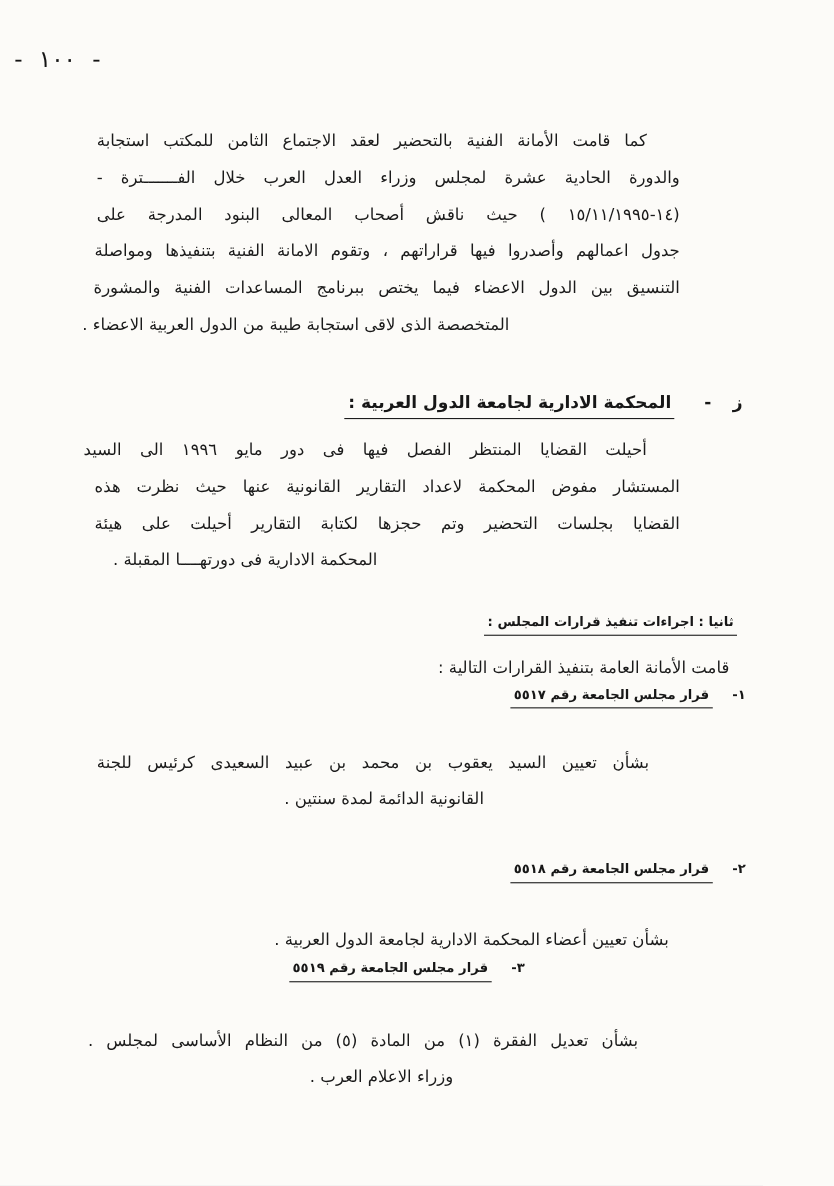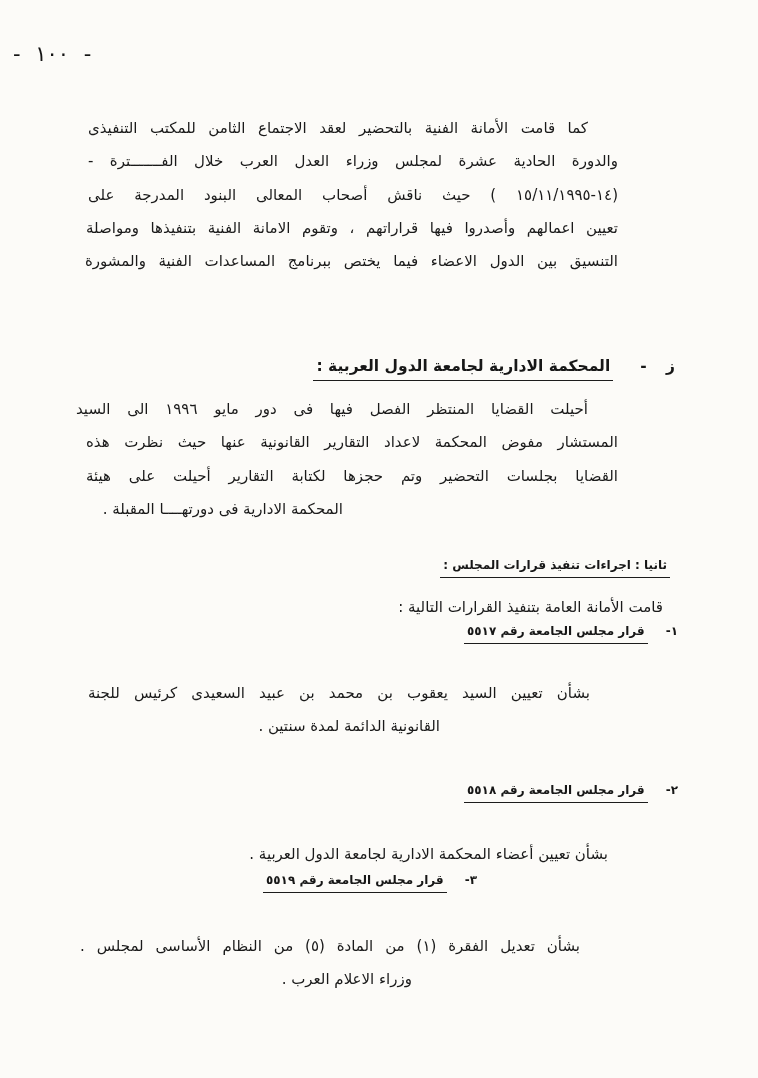--- a/index.html
+++ b/index.html
@@ -25,25 +25,26 @@
   .title-sm{font-size:15.5px;}
   .title-md{font-size:12px;}
 </style>
 </head>
 <body>
 
 <div class="page">
 
   <div class="pageno">- ١٠٠ -</div>
 
-  <div class="ln just" style="top:113px;right:170px;left:88px;">كما قامت الأمانة الفنية  بالتحضير لعقد الاجتماع الثامن للمكتب التنفيذى</div>
+  <div class="ln just" style="top:113px;right:170px;left:88px;">كما قامت الأمانة الفنية  بالتحضير لعقد الاجتماع الثامن للمكتب استجابة</div>
   <div class="ln just" style="top:146px;right:140px;left:88px;">والدورة الحادية عشرة لمجلس وزراء العدل العرب خلال الفـــــــترة -</div>
   <div class="ln just" style="top:180px;right:140px;left:88px;">(١٤-١٥/١١/١٩٩٥ ) حيث ناقش أصحاب المعالى البنود المدرجة على</div>
-  <div class="ln just" style="top:213px;right:140px;left:86px;">تعيين اعمالهم وأصدروا  فيها قراراتهم ، وتقوم الامانة الفنية بتنفيذها ومواصلة</div>
+  <div class="ln just" style="top:213px;right:140px;left:86px;">جدول اعمالهم وأصدروا  فيها قراراتهم ، وتقوم الامانة الفنية بتنفيذها ومواصلة</div>
   <div class="ln just" style="top:246px;right:140px;left:85px;">التنسيق بين الدول  الاعضاء فيما يختص ببرنامج المساعدات الفنية والمشورة</div>
+  <div class="ln" style="top:280px;right:295px;">المتخصصة الذى لاقى استجابة طيبة من الدول العربية الاعضاء .</div>
 
   <div class="hrow" style="top:340px;right:83px;margin-top:16px;">
     <span class="marker b title-sm" style="word-spacing:14px;margin-left:27px;">ز -</span><span class="b u title-sm">المحكمة الادارية لجامعة الدول العربية :</span>
   </div>
 
   <div class="ln just" style="top:394px;right:170px;left:76px;">أحيلت القضايا المنتظر الفصل فيها فى دور مايو ١٩٩٦ الى السيد</div>
   <div class="ln just" style="top:427px;right:140px;left:86px;">المستشار مفوض المحكمة لاعداد التقارير القانونية عنها حيث نظرت هذه</div>
   <div class="ln just" style="top:461px;right:140px;left:86px;">القضايا بجلسات التحضير وتم حجزها لكتابة التقارير أحيلت على هيئة</div>
   <div class="ln" style="top:494px;right:415px;text-align:center;">المحكمة الادارية فى دورتهــــا المقبلة .</div>
 

